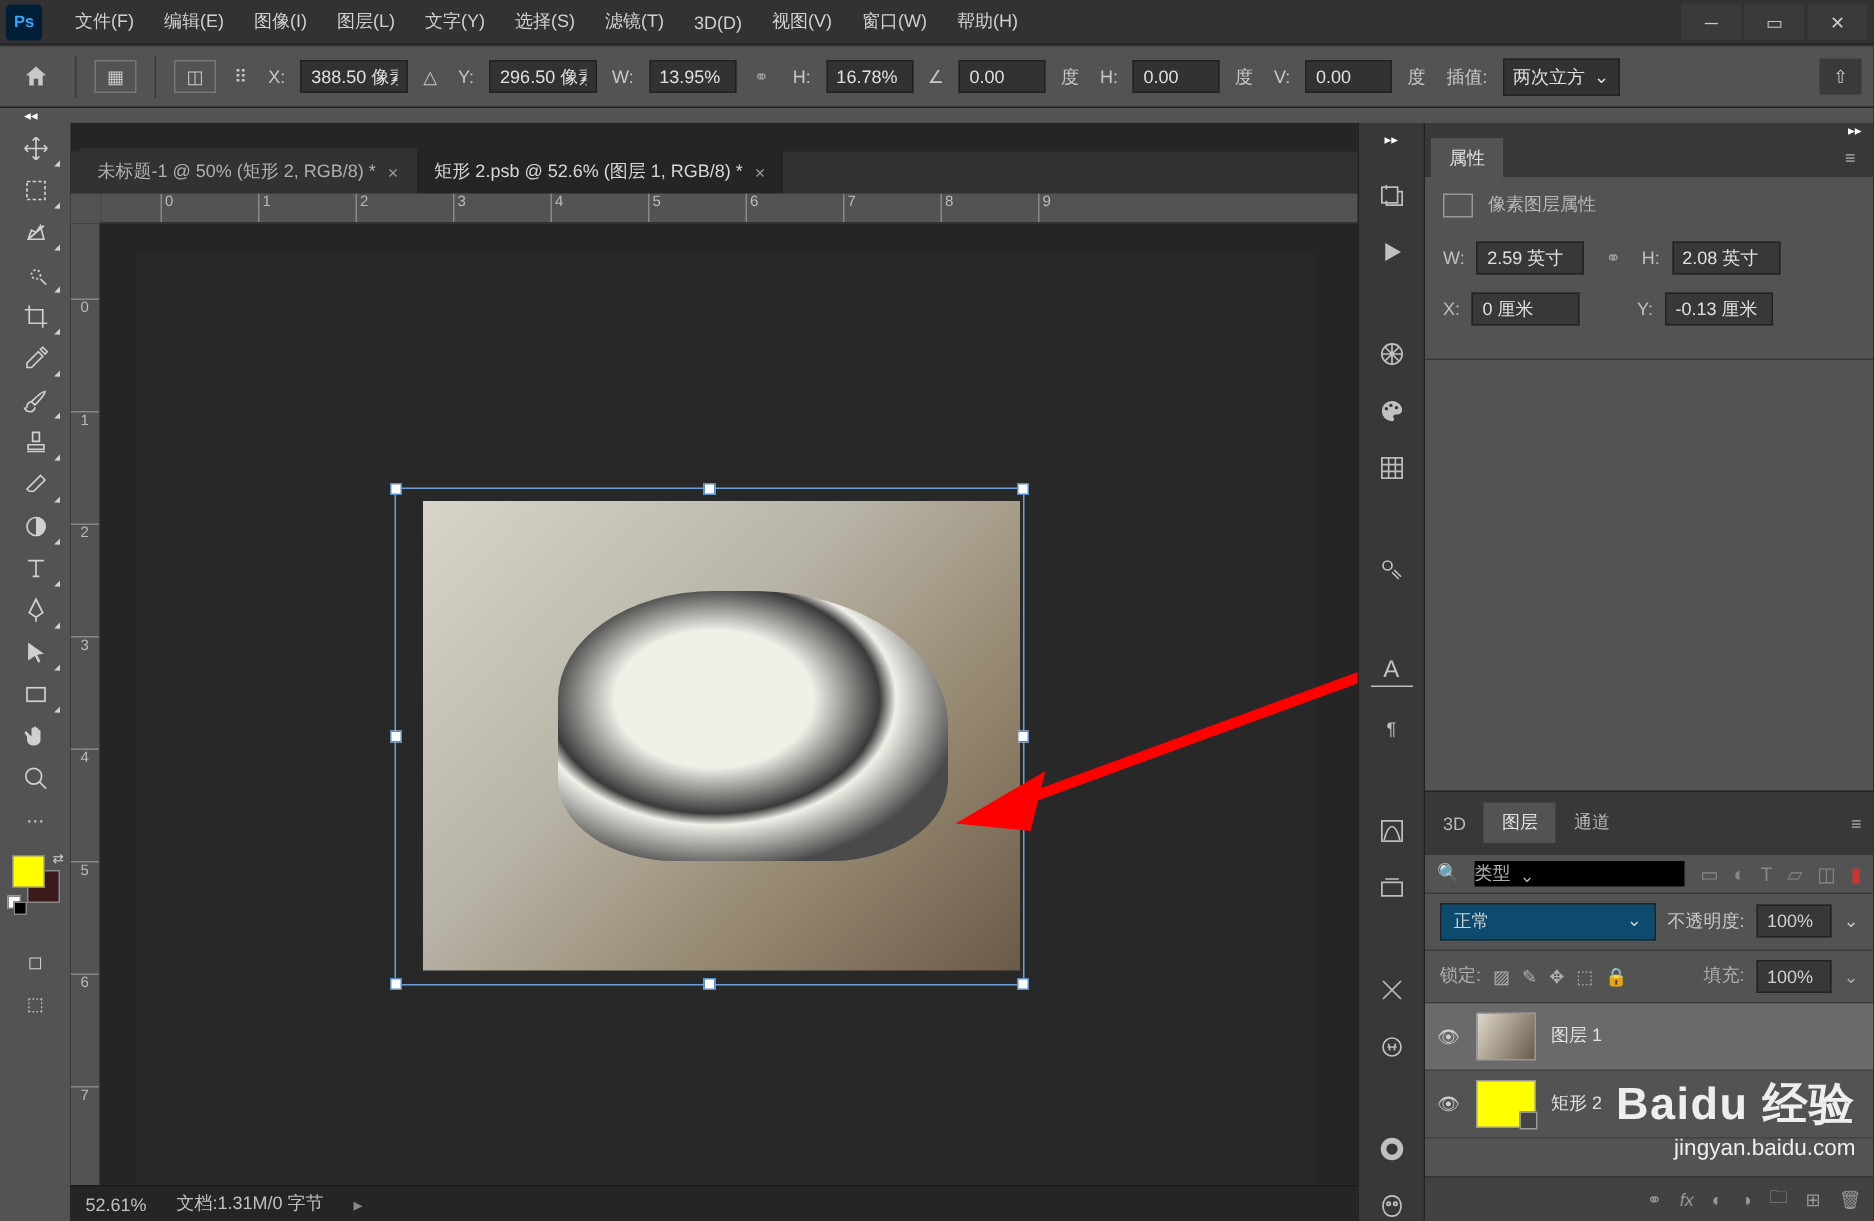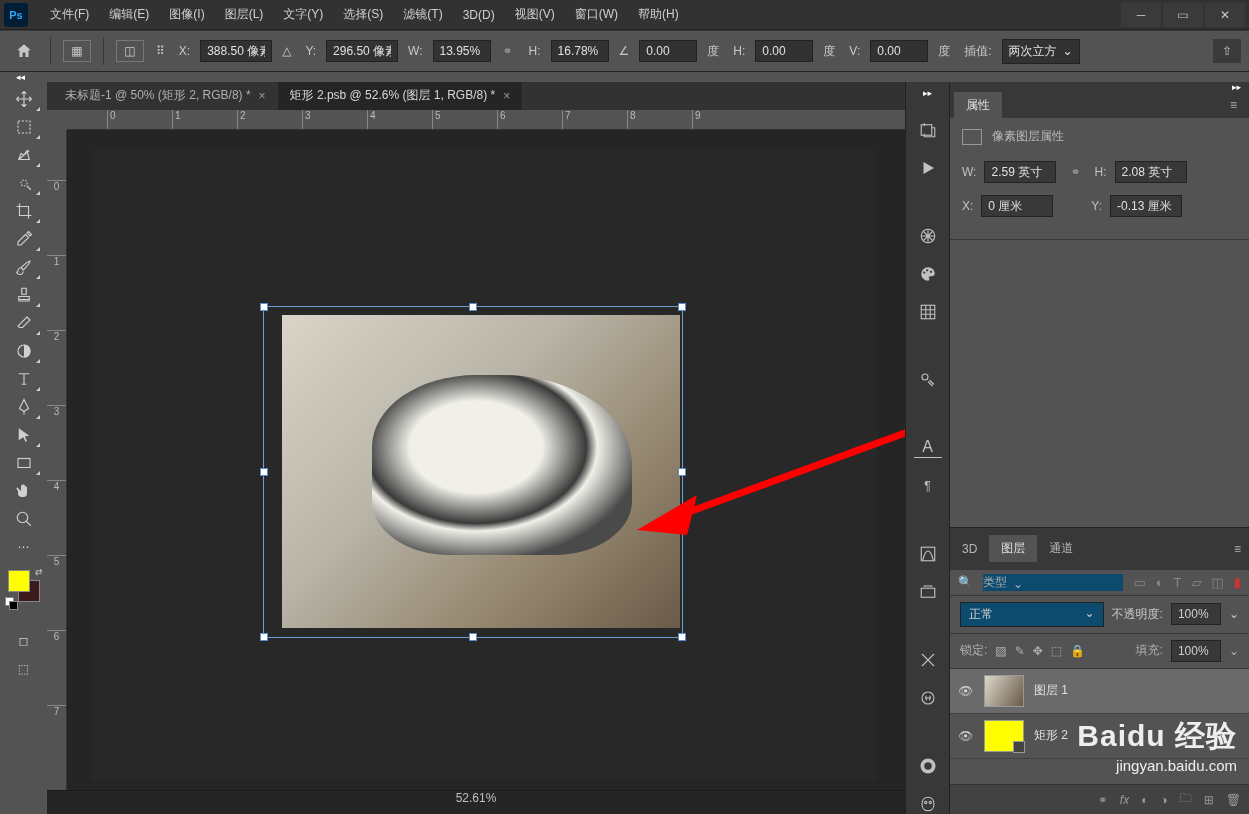--- a/index.html
+++ b/index.html
@@ -36,21 +36,21 @@
 .tool-corner::after { content: ''; position: absolute; bottom: 1px; right: 1px; border: 2px solid transparent; border-right-color: #d0d0d0; border-bottom-color: #d0d0d0; }
 .color-swatches { margin-top: 8px; position: relative; width: 32px; height: 32px; }
 .fg-color { position: absolute; top: 0; left: 0; width: 22px; height: 22px; background: #ffff00; border: 1px solid #888; }
 .bg-color { position: absolute; bottom: 0; right: 0; width: 22px; height: 22px; background: #3a1a1a; border: 1px solid #888; }
 .swap-icon { position: absolute; top: -3px; right: -3px; font-size: 9px; color: #d0d0d0; }
 .mini-sw { position: absolute; bottom: -5px; left: -3px; width: 10px; height: 10px; }
 .mini-sw::before { content:''; position:absolute; width:7px; height:7px; background:#fff; border:1px solid #888; top:0; left:0;}
 .mini-sw::after { content:''; position:absolute; width:7px; height:7px; background:#000; border:1px solid #888; bottom:-3px; right:-3px;}
 
 
-.doc-area { flex: 1; display: flex; flex-direction: column; background: #252525; }
+.doc-area { flex: 1; display: flex; flex-direction: column; background: #252525; margin-top: 19px; }
 .tabs { background: #323232; height: 28px; display: flex; align-items: flex-end; padding-left: 6px; }
 .tab { padding: 6px 12px; color: #b0b0b0; background: #323232; display: flex; align-items: center; gap: 8px; border-top: 1px solid transparent; }
 .tab.active { background: #252525; color: #d8d8d8; }
 .tab-close { font-size: 12px; color: #999; }
 .ruler-corner { width: 20px; height: 20px; background: #535353; }
 .ruler-h-wrap { display: flex; height: 20px; }
 .ruler-h { flex: 1; background: #535353; position: relative; border-bottom: 1px solid #333; overflow: hidden; }
 .ruler-tick { position: absolute; top: 0; color: #bbb; font-size: 10px; border-left: 1px solid #888; height: 100%; padding-left: 2px; }
 .canvas-wrap { display: flex; flex: 1; overflow: hidden; }
 .ruler-v { width: 20px; background: #535353; position: relative; border-right: 1px solid #333; }
@@ -60,21 +60,21 @@
 .cat-img { position: absolute; left: 215px; top: 185px; width: 398px; height: 313px; background: linear-gradient(135deg, #d8d4c8 0%, #b8b4a8 40%, #968870 70%, #6a5a48 100%); }
 .cat-body { position: absolute; left: 90px; top: 60px; width: 260px; height: 180px; background: radial-gradient(ellipse at 40% 40%, #f0efe8 30%, #3a3a3a 50%, #f0efe8 55%, #4a4a4a 75%); border-radius: 40% 50% 30% 30%; }
 .transform-box { position: absolute; left: 196px; top: 176px; width: 420px; height: 332px; border: 1px solid #6a9fd8; }
 .handle { position: absolute; width: 8px; height: 8px; background: #fff; border: 1px solid #5a8dc8; }
 .h-tl { top: -4px; left: -4px; } .h-tr { top: -4px; right: -4px; }
 .h-bl { bottom: -4px; left: -4px; } .h-br { bottom: -4px; right: -4px; }
 .h-tm { top: -4px; left: 50%; margin-left: -4px; } .h-bm { bottom: -4px; left: 50%; margin-left: -4px; }
 .h-ml { left: -4px; top: 50%; margin-top: -4px; } .h-mr { right: -4px; top: 50%; margin-top: -4px; }
 
 
-.status-bar { height: 24px; background: #252525; display: flex; align-items: center; padding: 0 10px; gap: 20px; color: #c0c0c0; font-size: 12px; border-top: 1px solid #1a1a1a; flex-direction: column; }
+.status-bar { height: 24px; background: #252525; display: flex; align-items: center; padding: 0 10px; gap: 20px; color: #c0c0c0; font-size: 12px; border-top: 1px solid #1a1a1a; }
 .status-sep { color: #888; }
 
 
 .panel-strip { width: 44px; background: #383838; display: flex; flex-direction: column; align-items: center; padding-top: 6px; gap: 18px; border-left: 1px solid #222; }
 .strip-collapse { font-size: 9px; color: #fff; margin-bottom: 4px; }
 .strip-btn { width: 28px; height: 24px; display: flex; align-items: center; justify-content: center; color: #c0c0c0; }
 .strip-gap { height: 14px; }
 
 
 .panels { width: 300px; background: #535353; display: flex; flex-direction: column; border-left: 1px solid #222; }
@@ -85,21 +85,21 @@
 .props-body { padding: 10px 12px; flex-shrink: 0; }
 .props-row { display: flex; align-items: center; gap: 8px; margin-bottom: 12px; color: #c0c0c0; }
 .props-title { display: flex; align-items: center; gap: 10px; margin-bottom: 16px; color: #b8b8b8; }
 .props-icon { width: 20px; height: 16px; border: 1px solid #999; background: #555; }
 .prop-input { background: #383838; border: 1px solid #222; color: #e0e0e0; padding: 3px 6px; width: 72px; font-size: 12px; }
 .panel-spacer { flex: 1; border-top: 1px solid #383838; }
 
 .layers-panel { border-top: 1px solid #222; display: flex; flex-direction: column; flex:1; }
 .layers-tabs { background: #383838; height: 42px; display: flex; align-items: center; }
 .filter-row { display: flex; align-items: center; padding: 4px 8px; gap: 10px; border-bottom: 1px solid #3a3a3a; }
-.filter-dd { background: #0c4a6e; border: none; color: #b0b0b0; flex: 1; display: flex; align-items: flex-end; gap: 6px; font-size: 12px; }
+.filter-dd { background: #000000; border: none; color: #b0b0b0; flex: 1; display: flex; align-items: flex-end; gap: 6px; font-size: 12px; }
 .filter-icon { color: #888; font-size: 13px; }
 .blend-row { display: flex; align-items: center; padding: 6px 10px; gap: 8px; border-bottom: 1px solid #3a3a3a; }
 .blend-dd { background: #0c4a6e; border: 1px solid #222; color: #d0d0d0; padding: 3px 8px; flex: 1; display: flex; justify-content: space-between; font-size: 12px; }
 .opacity-input { background: #383838; border: 1px solid #222; color: #d0d0d0; padding: 3px 6px; width: 50px; font-size: 12px; }
 .lock-row { display: flex; align-items: center; padding: 6px 10px; gap: 8px; border-bottom: 1px solid #3a3a3a; color: #b0b0b0; font-size: 12px; }
 .lock-icons { display: flex; gap: 8px; }
 .layer { display: flex; align-items: center; padding: 6px 8px; gap: 10px; border-bottom: 1px solid #424242; cursor: default; }
 .layer.selected { background: #6a6a6a; }
 .eye { width: 16px; color: #d0d0d0; }
 .thumb { width: 40px; height: 32px; background: #888; border: 1px solid #999; position: relative; }

